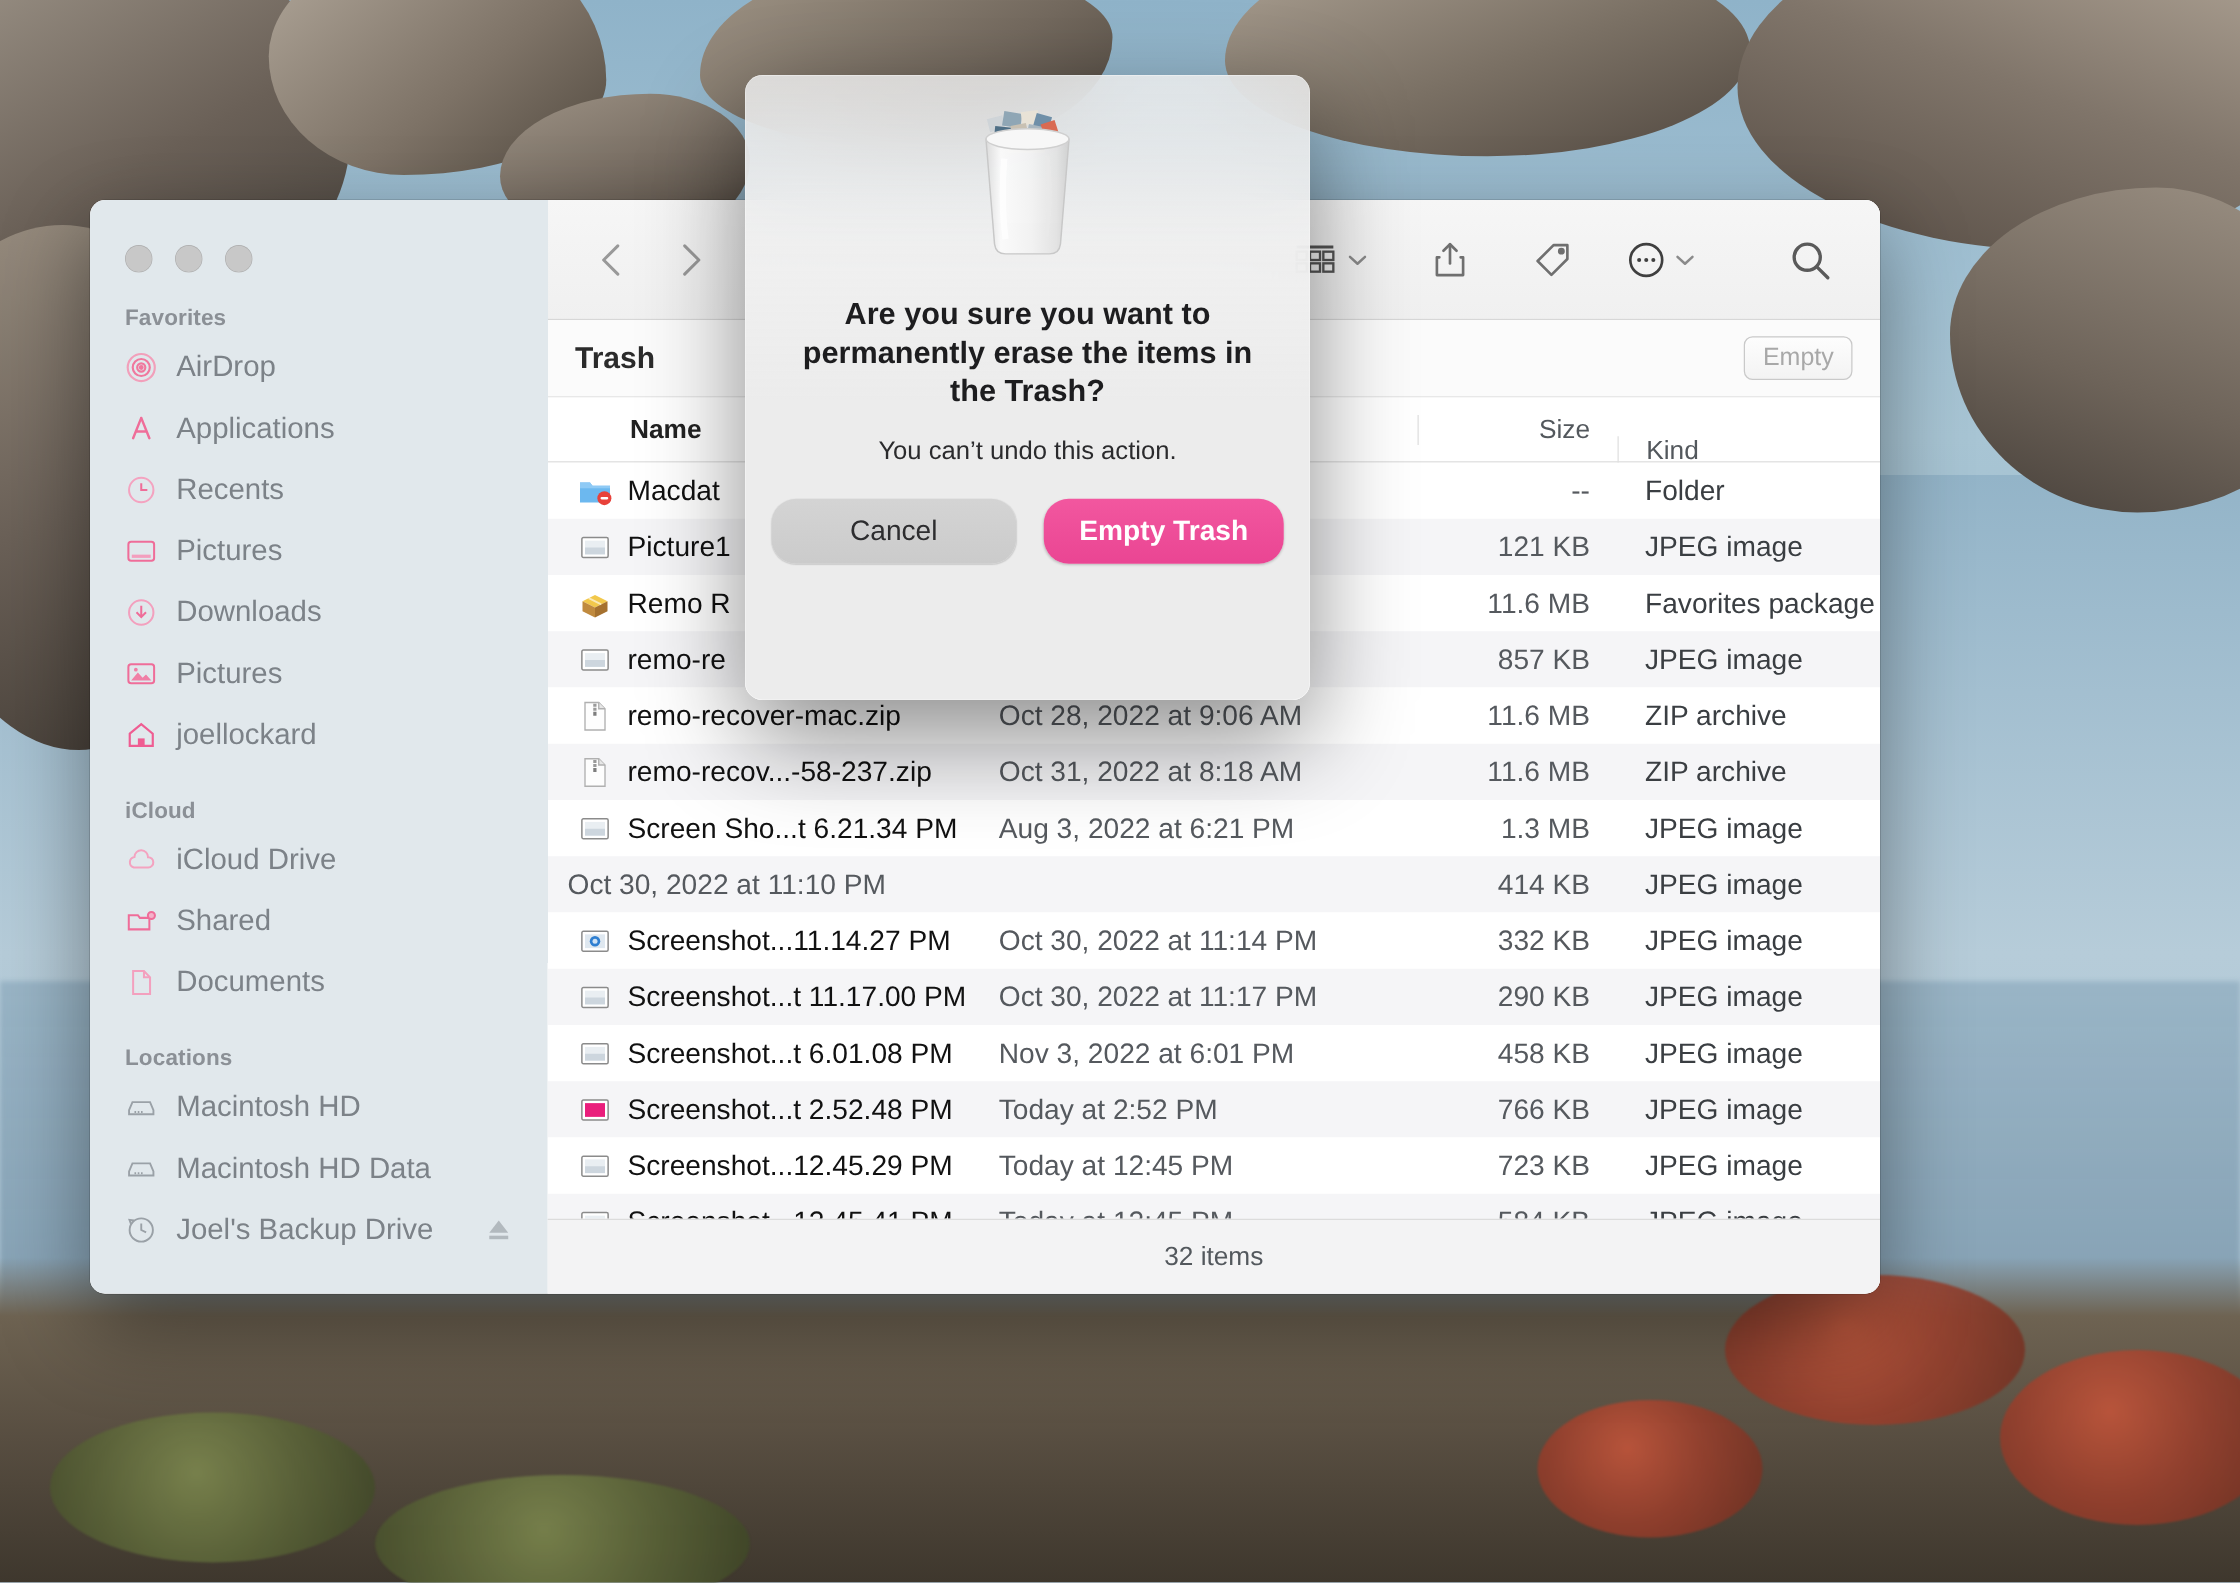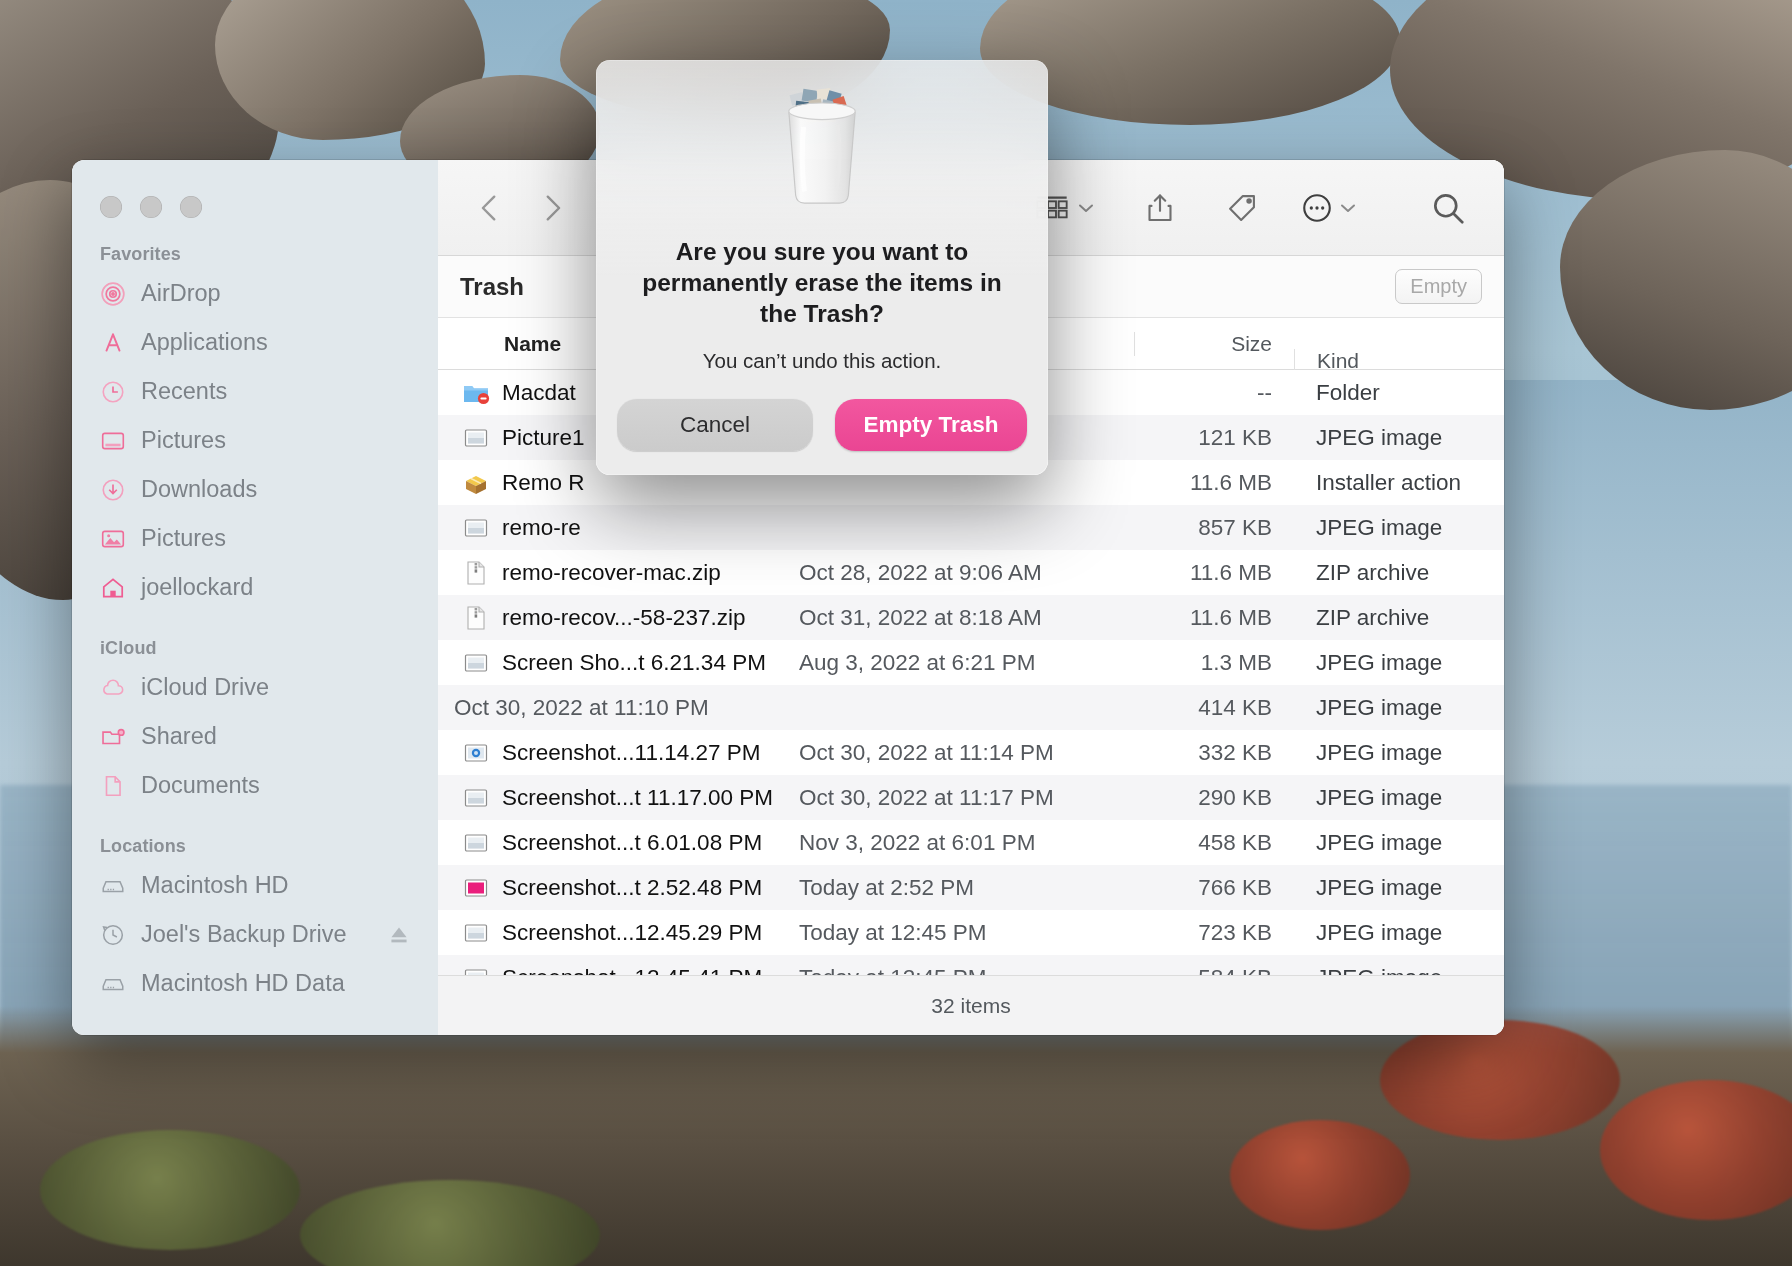--- a/index.html
+++ b/index.html
@@ -141,21 +141,21 @@
 
   #statusbar {
     height:60px; flex:0 0 60px; background:#f3f3f4;
     border-top:.5px solid #dcdcdc;
     display:flex; align-items:center; justify-content:center;
     font-size:21px; color:#53585d;
   }
 
   
   #dialog {
-    position:absolute; left:596px; top:60px; width:452px; height:415px;
+    position:absolute; left:596px; top:60px; width:452px; height:500px;
     background:linear-gradient(180deg, rgba(236,236,236,.84) 0%, rgba(239,239,239,.93) 28%, #ececec 52%, #ececec 100%);
     backdrop-filter:blur(30px);
     border-radius:14px;
     box-shadow:0 30px 80px rgba(0,0,0,.45), 0 0 0 .5px rgba(255,255,255,.5) inset;
     display:flex; flex-direction:column; align-items:center;
     padding-top:22px;
   }
   #trash-icon { width:120px; height:125px; margin-bottom:30px; }
   #dlg-title {
     font-size:24.5px; font-weight:bold; color:#1d1d1f; text-align:center;
@@ -298,37 +298,37 @@
     <div class="sb-item">
       <svg class="ico" viewBox="0 0 24 24" fill="none" stroke="#9aa1a7" stroke-width="1.4">
         <path d="M3 14 L5.5 8 H18.5 L21 14 V17 H3 Z"></path>
           <path d="M7 15.3 H13" stroke-dasharray="1.2 1.2"></path>
       </svg>
       <span>Macintosh HD</span>
     </div>
 
     <div class="sb-item">
       <svg class="ico" viewBox="0 0 24 24" fill="none" stroke="#9aa1a7" stroke-width="1.4">
+        <path d="M3 14 L5.5 8 H18.5 L21 14 V17 H3 Z"></path>
+          <path d="M7 15.3 H13" stroke-dasharray="1.2 1.2"></path>
+      </svg>
+      <span>Macintosh HD Data</span>
+    </div>
+
+    <div class="sb-item">
+      <svg class="ico" viewBox="0 0 24 24" fill="none" stroke="#9aa1a7" stroke-width="1.4">
         <circle cx="12" cy="12" r="8.6"></circle>
           <path d="M12 7.2 V12 L15.6 13.8"></path>
           <path d="M4.4 7.6 L3.3 4.6 L6.6 5"></path>
       </svg>
       <span>Joel's Backup Drive</span>
       <svg class="ico sb-eject" viewBox="0 0 24 24" fill="#8d9399">
         <path d="M12 5 L19 14 H5 Z"></path>
           <rect x="5" y="16.2" width="14" height="2.6"></rect>
       </svg>
-    </div>
-
-    <div class="sb-item">
-      <svg class="ico" viewBox="0 0 24 24" fill="none" stroke="#9aa1a7" stroke-width="1.4">
-        <path d="M3 14 L5.5 8 H18.5 L21 14 V17 H3 Z"></path>
-          <path d="M7 15.3 H13" stroke-dasharray="1.2 1.2"></path>
-      </svg>
-      <span>Macintosh HD Data</span>
     </div>
   </div>
 
   <div id="main">
 
     <div id="toolbar">
       <div class="tb-btn">
         <svg width="34" height="34" viewBox="0 0 24 24" fill="none" stroke="#999" stroke-width="1.7" stroke-linecap="round" stroke-linejoin="round">
             <path d="M15 4 L7 12 L15 20"></path>
           </svg>
@@ -435,21 +435,21 @@
             <svg class="ficon" viewBox="0 0 28 28">
               <path d="M4 12 L14 7 L24 12 L14 17 Z" fill="#f2c84b"></path>
               <path d="M4 12 V20 L14 25 V17 Z" fill="#c08a3e"></path>
               <path d="M24 12 V20 L14 25 V17 Z" fill="#a5712f"></path>
               <path d="M9 9.5 L19 14.5" stroke="#fff" stroke-width="1.4" opacity=".6"></path>
             </svg>
             <span>Remo R</span>
           </div>
           <div class="cell-date"></div>
           <div class="cell-size">11.6 MB</div>
-          <div class="cell-kind">Installer action</div>
+          <div class="cell-kind">Favorites package</div>
         </div>
         <div class="row">
           <div class="cell-name">
             <svg class="ficon" viewBox="0 0 28 28">
               <rect x="3.5" y="6" width="21" height="16" rx="1.2" fill="#fff" stroke="#8b8b8b" stroke-width="1.2"></rect>
               <rect x="6" y="8.5" width="16" height="11" fill="#e9eef2"></rect>
               <rect x="6" y="14" width="16" height="5.5" fill="#cdd6de"></rect>
             </svg>
             <span>remo-re</span>
           </div>

